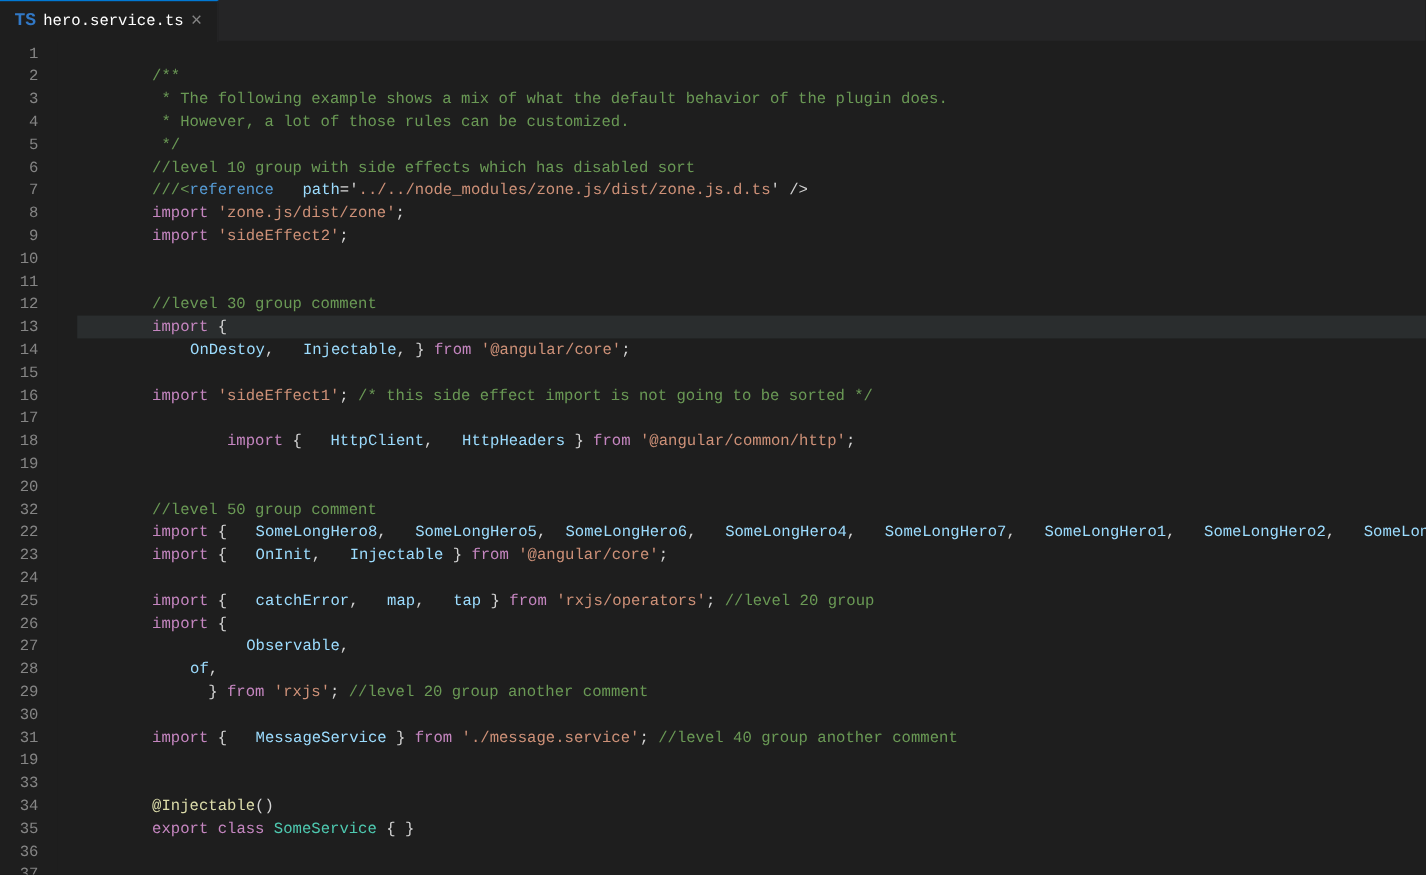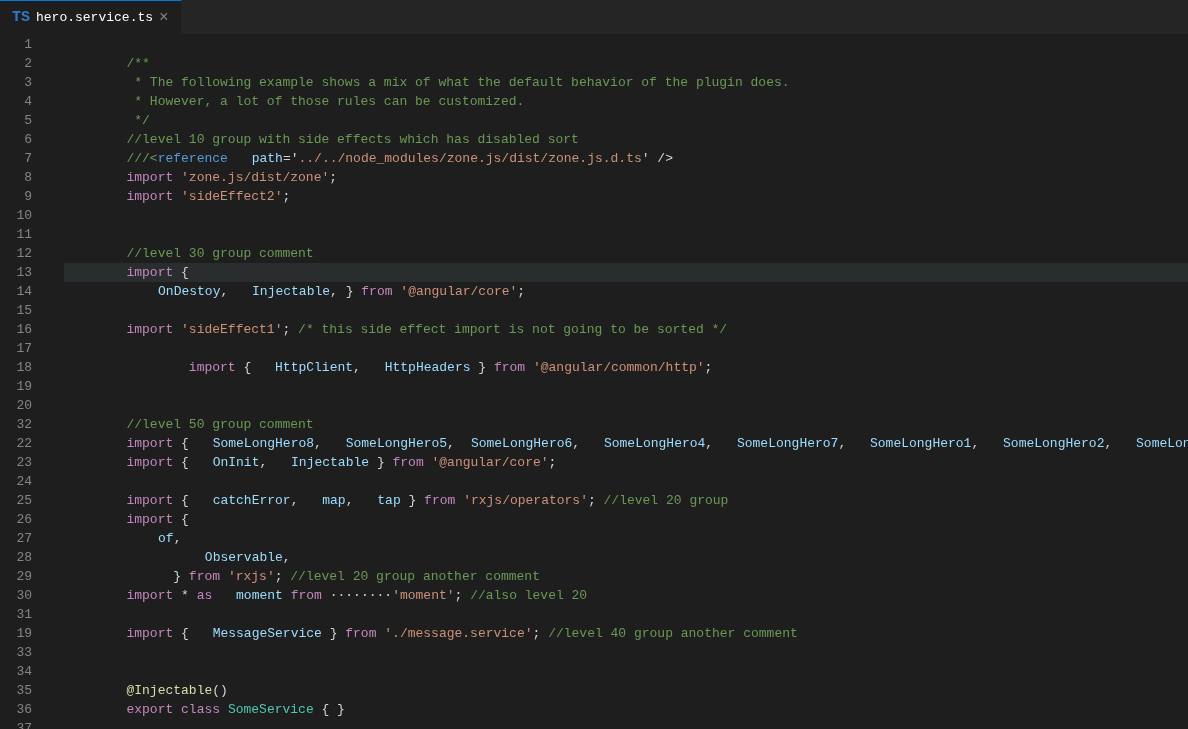--- a/index.html
+++ b/index.html
@@ -244,34 +244,31 @@
 
       <div class="code-line">
         <span class="import-kw">import</span><span class="plain"> { </span><span class="identifier">catchError</span><span class="plain">, </span><span class="identifier">map</span><span class="plain">, </span><span class="identifier">tap</span><span class="plain"> } </span><span class="from-kw">from</span><span class="plain"> </span><span class="string">'rxjs/operators'</span><span class="plain">; </span><span class="comment">//level 20 group</span>
       </div>
 
       <div class="code-line">
         <span class="import-kw">import</span><span class="plain"> {</span>
       </div>
 
       <div class="code-line">
+        <span class="plain">        </span><span class="identifier">Observable</span><span class="plain">,</span>
+      </div>
+
+      <div class="code-line">
         <span class="plain">  </span><span class="identifier">of</span><span class="plain">,</span>
       </div>
 
       <div class="code-line">
-        <span class="plain">        </span><span class="identifier">Observable</span><span class="plain">,</span>
-      </div>
-
-      <div class="code-line">
         <span class="plain">      } </span><span class="from-kw">from</span><span class="plain"> </span><span class="string">'rxjs'</span><span class="plain">; </span><span class="comment">//level 20 group another comment</span>
       </div>
 
-      <div class="code-line">
-        <span class="import-kw">import</span><span class="plain"> * </span><span class="keyword">as</span><span class="plain"> </span><span class="identifier">moment</span><span class="plain"> </span><span class="from-kw">from</span><span class="plain"> ········</span><span class="string">'moment'</span><span class="plain">; </span><span class="comment">//also level 20</span>
-      </div>
 
       <div class="code-line"></div>
 
       <div class="code-line">
         <span class="import-kw">import</span><span class="plain"> { </span><span class="identifier">MessageService</span><span class="plain"> } </span><span class="from-kw">from</span><span class="plain"> </span><span class="string">'./message.service'</span><span class="plain">; </span><span class="comment">//level 40 group another comment</span>
       </div>
 
       <div class="code-line"></div>
 
       <div class="code-line"></div>

